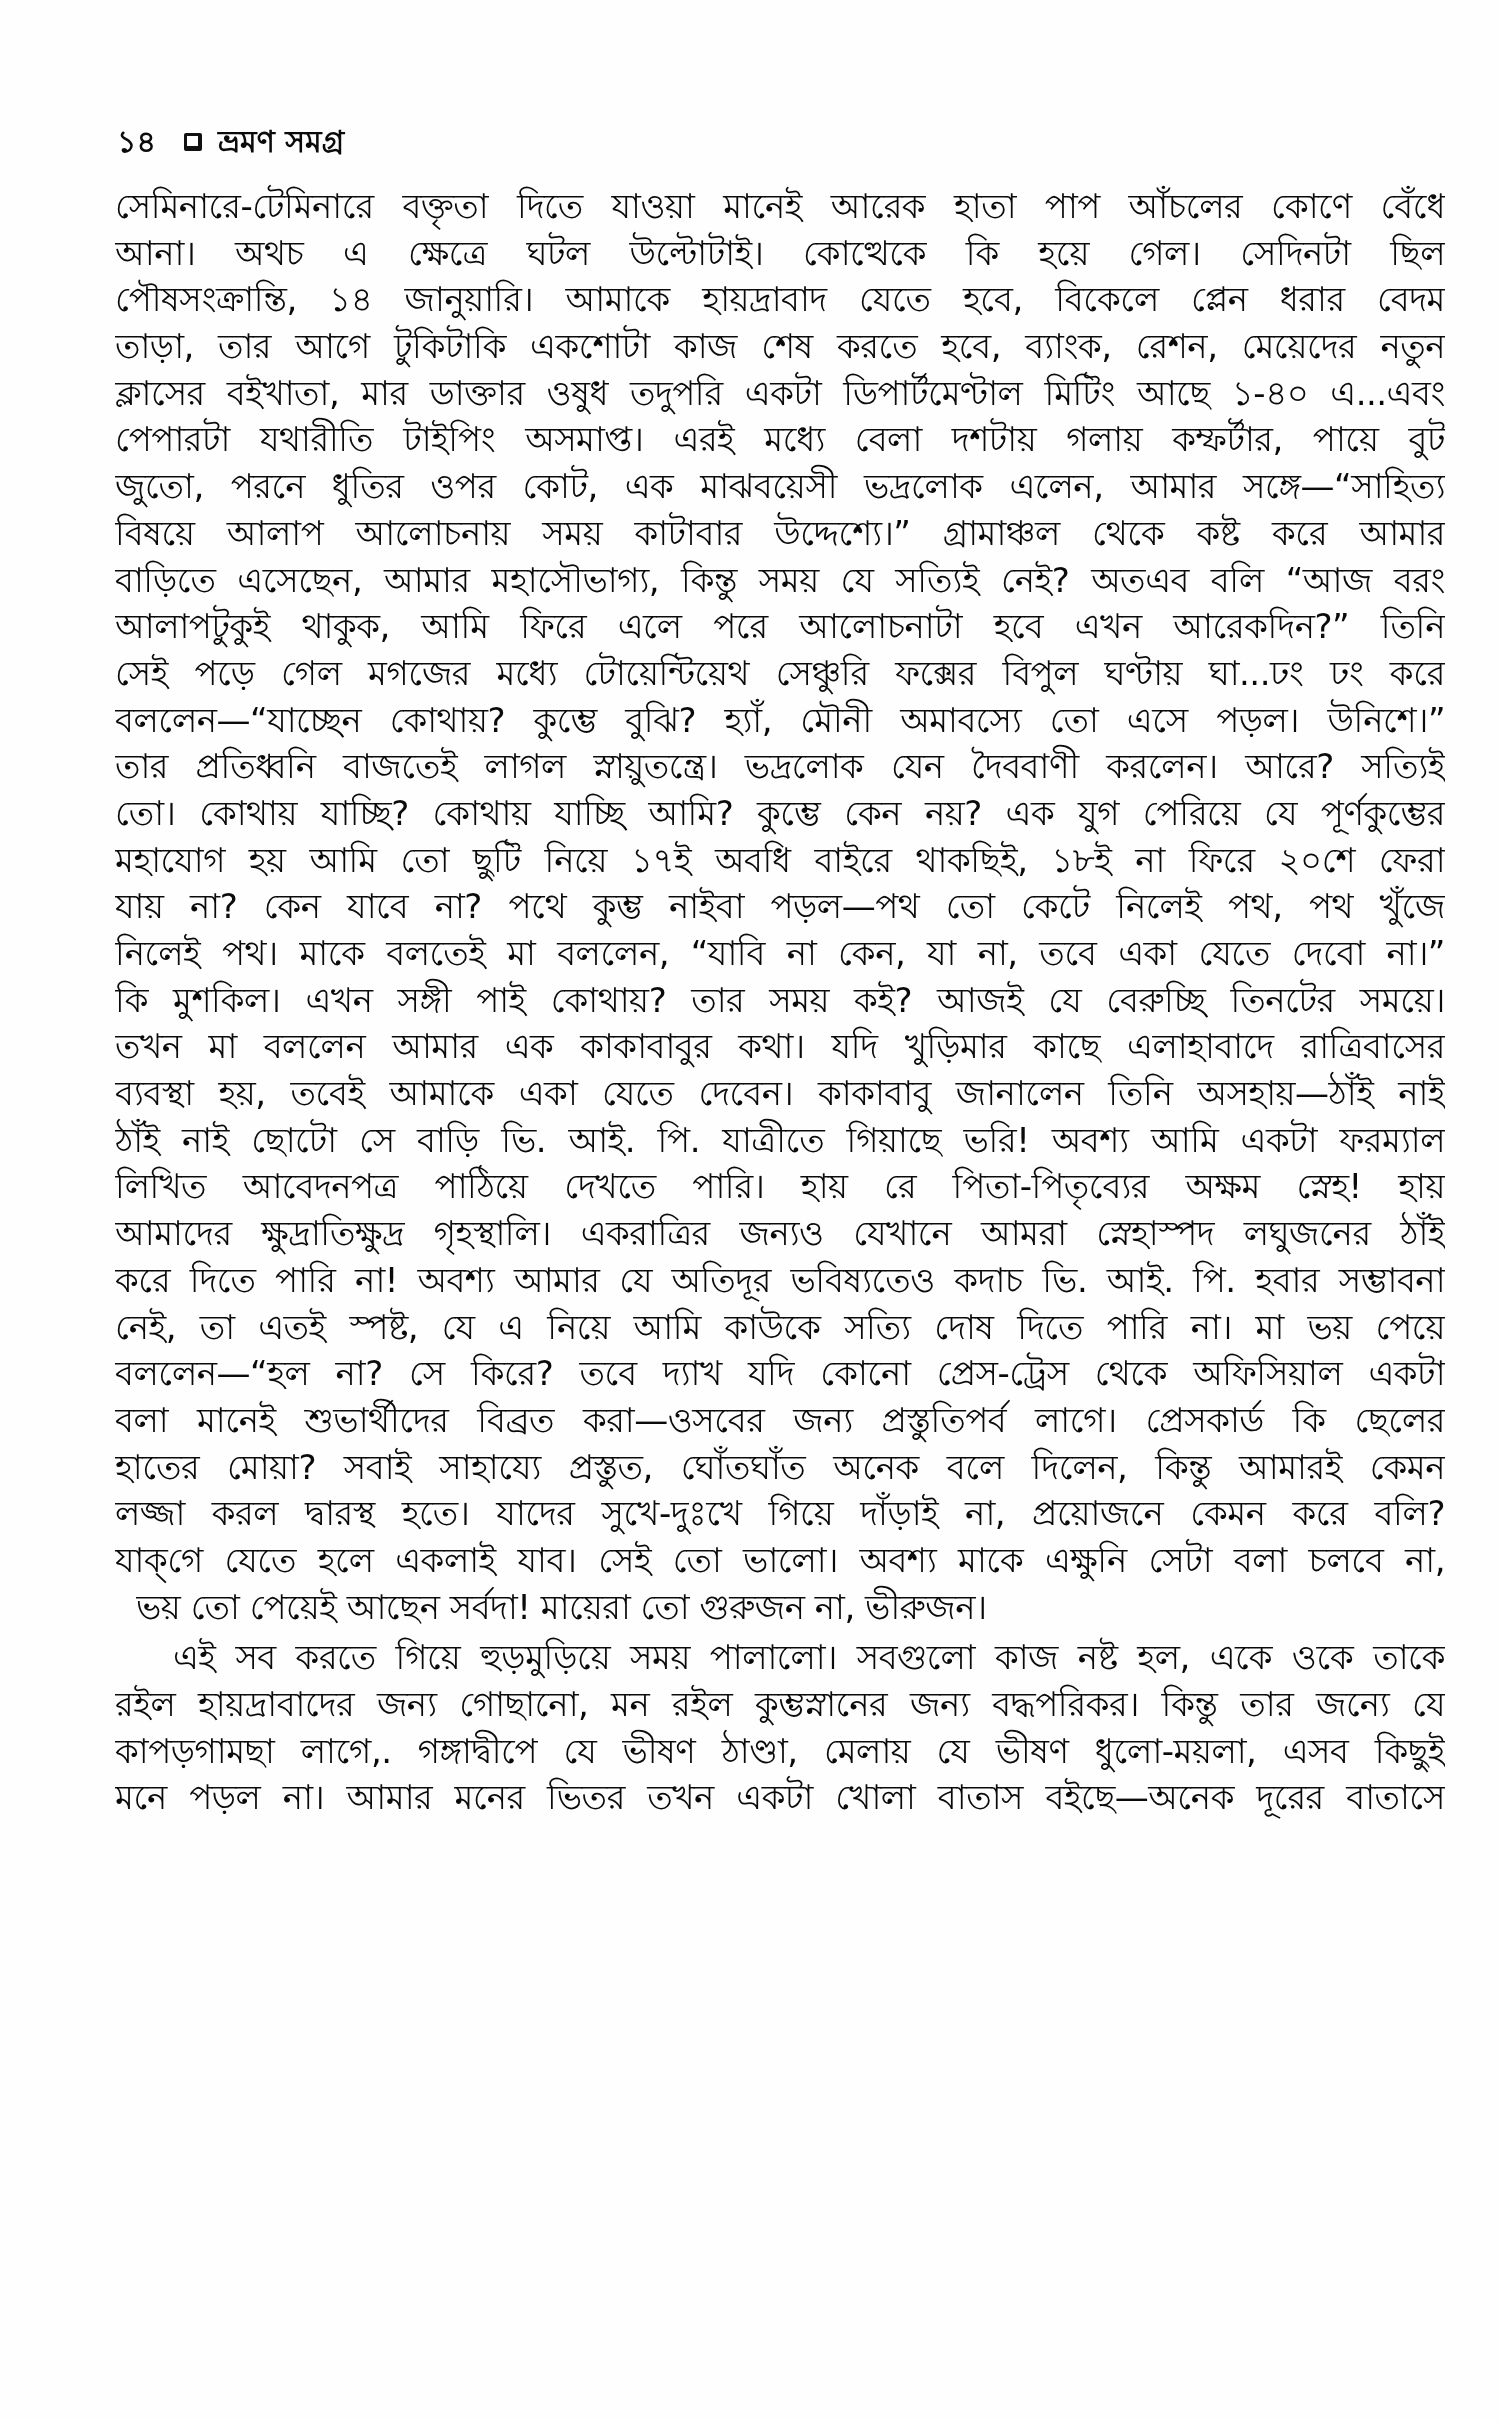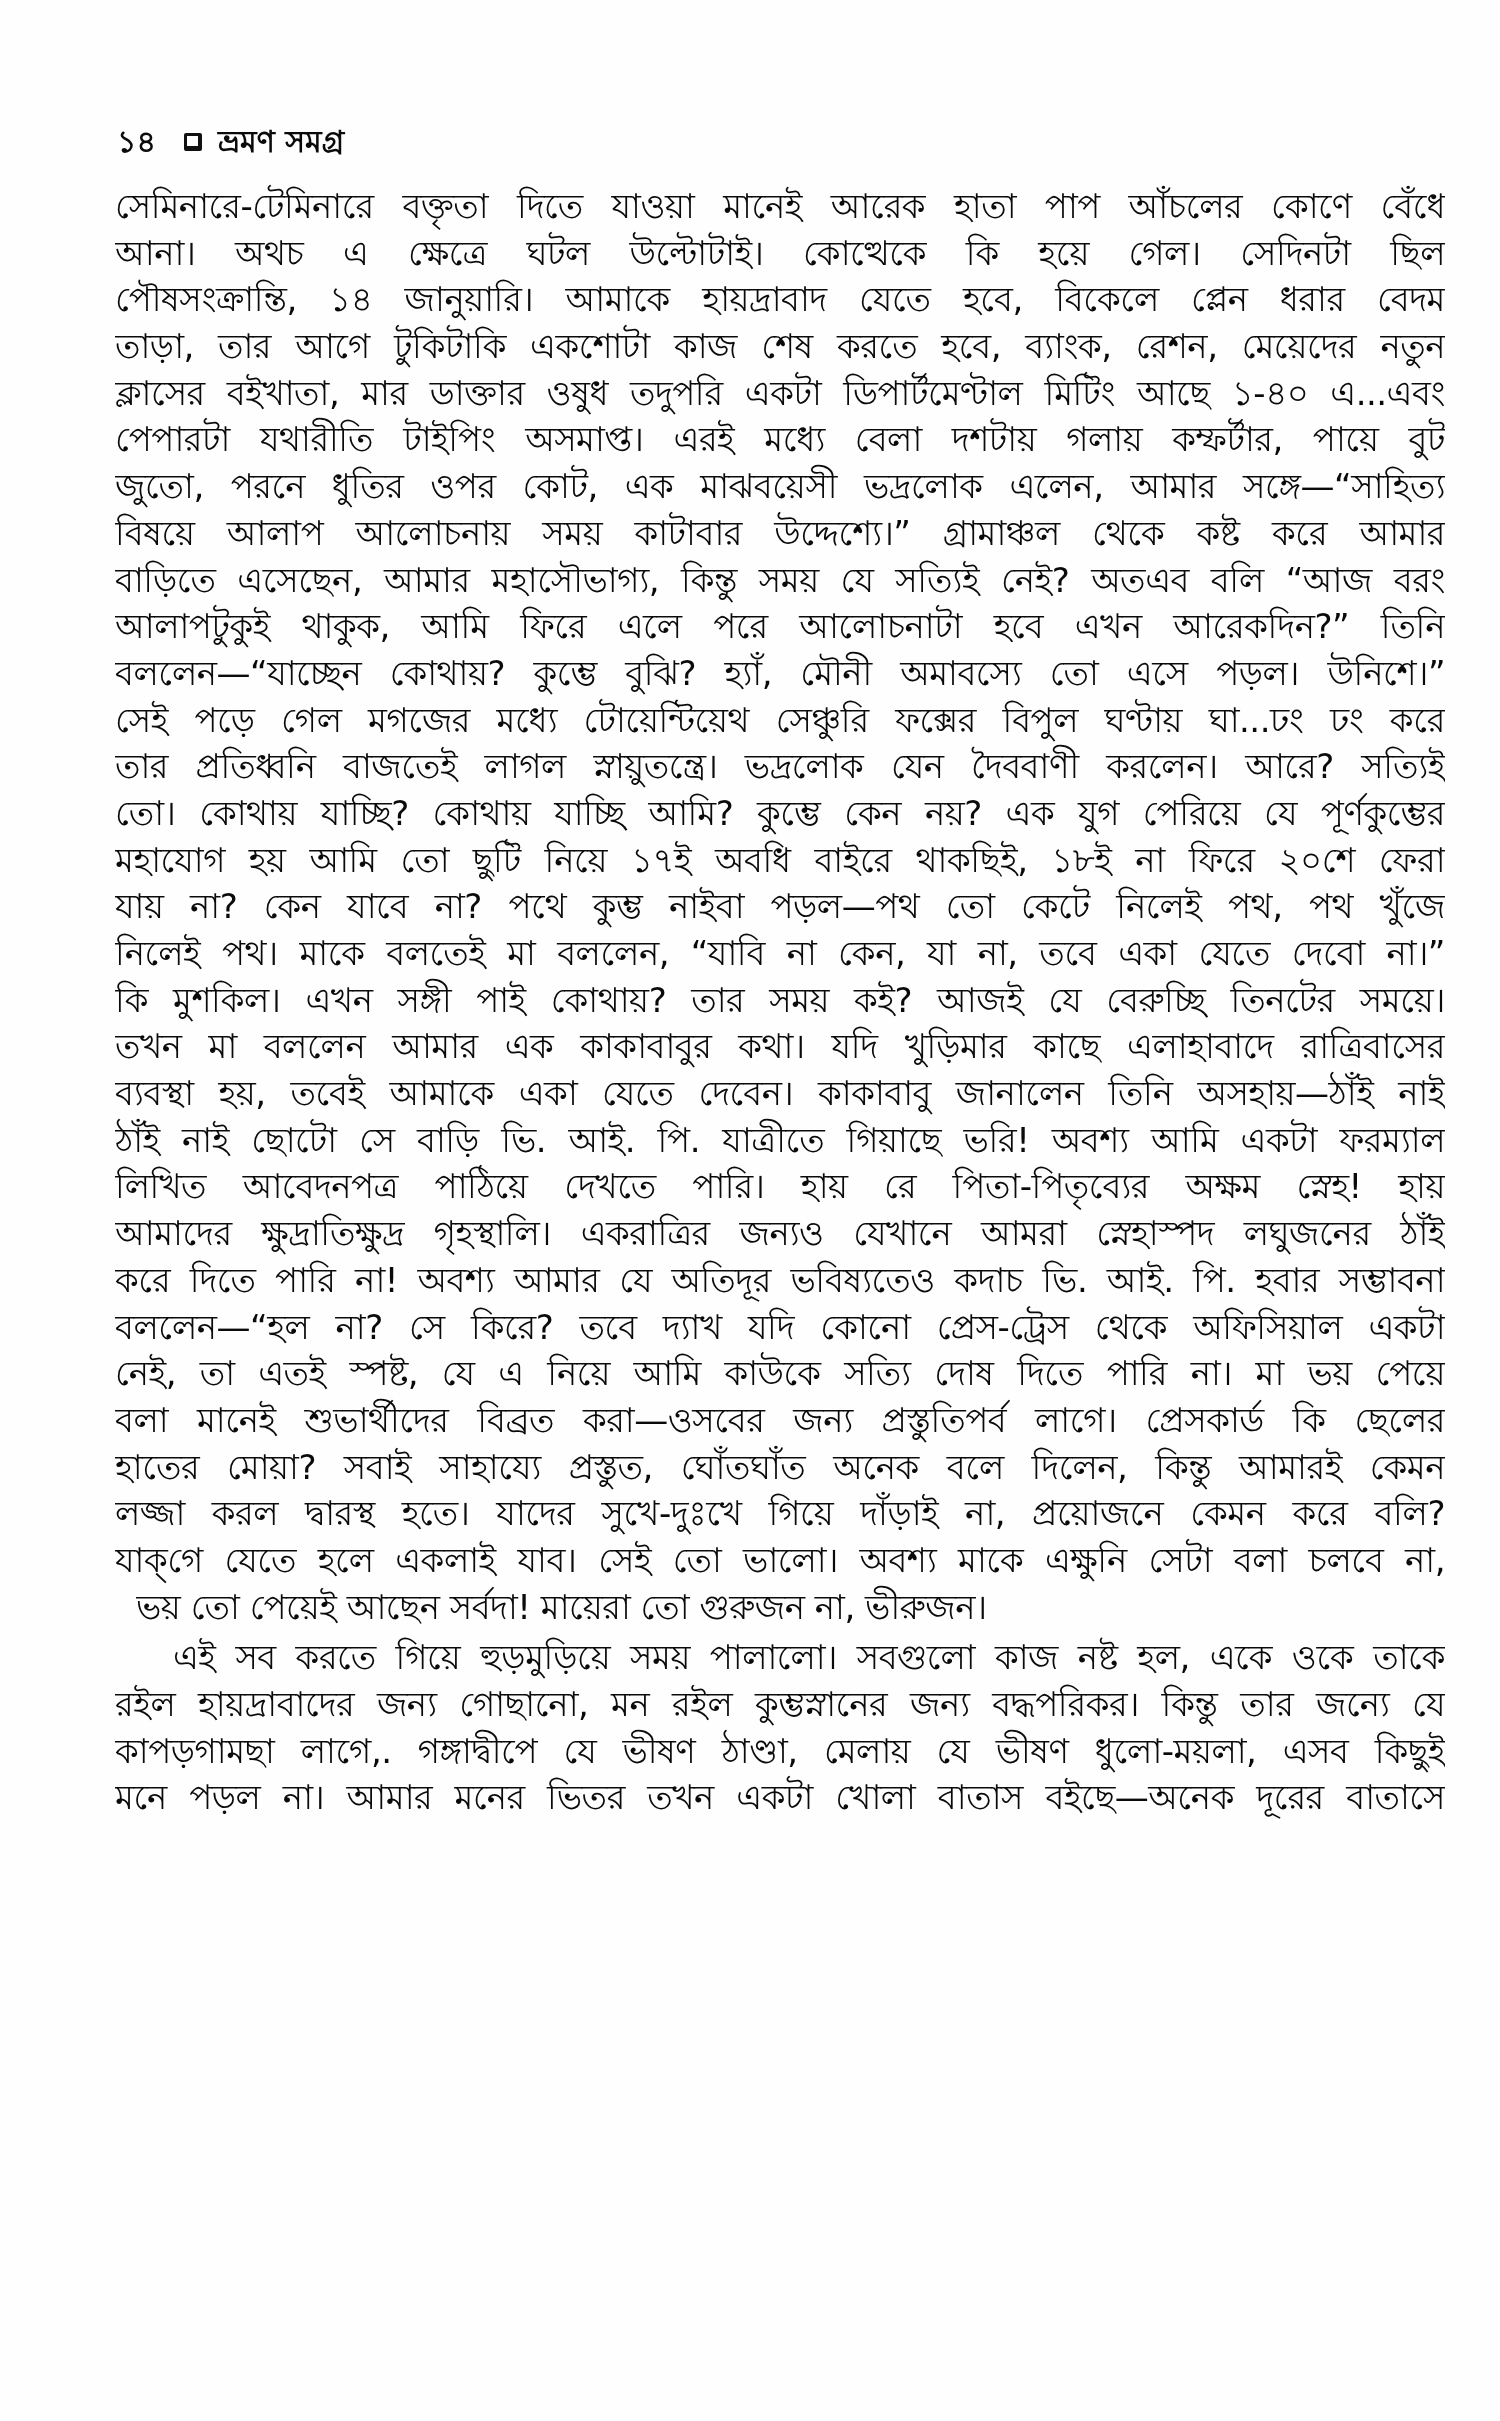--- a/index.html
+++ b/index.html
@@ -47,36 +47,36 @@
         <span class="line">সেমিনারে-টেমিনারে বক্তৃতা দিতে যাওয়া মানেই আরেক হাতা পাপ আঁচলের কোণে বেঁধে</span>
         <span class="line">আনা। অথচ এ ক্ষেত্রে ঘটল উল্টোটাই। কোত্থেকে কি হয়ে গেল। সেদিনটা ছিল</span>
         <span class="line">পৌষসংক্রান্তি, ১৪ জানুয়ারি। আমাকে হায়দ্রাবাদ যেতে হবে, বিকেলে প্লেন ধরার বেদম</span>
         <span class="line">তাড়া, তার আগে টুকিটাকি একশোটা কাজ শেষ করতে হবে, ব্যাংক, রেশন, মেয়েদের নতুন</span>
         <span class="line">ক্লাসের বইখাতা, মার ডাক্তার ওষুধ তদুপরি একটা ডিপার্টমেণ্টাল মিটিং আছে ১-৪০ এ...এবং</span>
         <span class="line">পেপারটা যথারীতি টাইপিং অসমাপ্ত। এরই মধ্যে বেলা দশটায় গলায় কম্ফর্টার, পায়ে বুট</span>
         <span class="line">জুতো, পরনে ধুতির ওপর কোট, এক মাঝবয়েসী ভদ্রলোক এলেন, আমার সঙ্গে—“সাহিত্য</span>
         <span class="line">বিষয়ে আলাপ আলোচনায় সময় কাটাবার উদ্দেশ্যে।” গ্রামাঞ্চল থেকে কষ্ট করে আমার</span>
         <span class="line">বাড়িতে এসেছেন, আমার মহাসৌভাগ্য, কিন্তু সময় যে সত্যিই নেই? অতএব বলি “আজ বরং</span>
         <span class="line">আলাপটুকুই থাকুক, আমি ফিরে এলে পরে আলোচনাটা হবে এখন আরেকদিন?” তিনি</span>
+        <span class="line">সেই পড়ে গেল মগজের মধ্যে টোয়েন্টিয়েথ সেঞ্চুরি ফক্সের বিপুল ঘণ্টায় ঘা...ঢং ঢং করে</span>
         <span class="line">বললেন—“যাচ্ছেন কোথায়? কুম্ভে বুঝি? হ্যাঁ, মৌনী অমাবস্যে তো এসে পড়ল। উনিশে।”</span>
-        <span class="line">সেই পড়ে গেল মগজের মধ্যে টোয়েন্টিয়েথ সেঞ্চুরি ফক্সের বিপুল ঘণ্টায় ঘা...ঢং ঢং করে</span>
         <span class="line">তার প্রতিধ্বনি বাজতেই লাগল স্নায়ুতন্ত্রে। ভদ্রলোক যেন দৈববাণী করলেন। আরে? সত্যিই</span>
         <span class="line">তো। কোথায় যাচ্ছি? কোথায় যাচ্ছি আমি? কুম্ভে কেন নয়? এক যুগ পেরিয়ে যে পূর্ণকুম্ভের</span>
         <span class="line">মহাযোগ হয় আমি তো ছুটি নিয়ে ১৭ই অবধি বাইরে থাকছিই, ১৮ই না ফিরে ২০শে ফেরা</span>
         <span class="line">যায় না? কেন যাবে না? পথে কুম্ভ নাইবা পড়ল—পথ তো কেটে নিলেই পথ, পথ খুঁজে</span>
         <span class="line">নিলেই পথ। মাকে বলতেই মা বললেন, “যাবি না কেন, যা না, তবে একা যেতে দেবো না।”</span>
         <span class="line">কি মুশকিল। এখন সঙ্গী পাই কোথায়? তার সময় কই? আজই যে বেরুচ্ছি তিনটের সময়ে।</span>
         <span class="line">তখন মা বললেন আমার এক কাকাবাবুর কথা। যদি খুড়িমার কাছে এলাহাবাদে রাত্রিবাসের</span>
         <span class="line">ব্যবস্থা হয়, তবেই আমাকে একা যেতে দেবেন। কাকাবাবু জানালেন তিনি অসহায়—ঠাঁই নাই</span>
         <span class="line">ঠাঁই নাই ছোটো সে বাড়ি ভি. আই. পি. যাত্রীতে গিয়াছে ভরি! অবশ্য আমি একটা ফরম্যাল</span>
         <span class="line">লিখিত আবেদনপত্র পাঠিয়ে দেখতে পারি। হায় রে পিতা-পিতৃব্যের অক্ষম স্নেহ! হায়</span>
         <span class="line">আমাদের ক্ষুদ্রাতিক্ষুদ্র গৃহস্থালি। একরাত্রির জন্যও যেখানে আমরা স্নেহাস্পদ লঘুজনের ঠাঁই</span>
         <span class="line">করে দিতে পারি না! অবশ্য আমার যে অতিদূর ভবিষ্যতেও কদাচ ভি. আই. পি. হবার সম্ভাবনা</span>
+        <span class="line">নেই, তা এতই স্পষ্ট, যে এ নিয়ে আমি কাউকে সত্যি দোষ দিতে পারি না। মা ভয় পেয়ে</span>
         <span class="line">বললেন—“হল না? সে কিরে? তবে দ্যাখ যদি কোনো প্রেস-ট্রেস থেকে অফিসিয়াল একটা</span>
-        <span class="line">নেই, তা এতই স্পষ্ট, যে এ নিয়ে আমি কাউকে সত্যি দোষ দিতে পারি না। মা ভয় পেয়ে</span>
         <span class="line">বলা মানেই শুভার্থীদের বিব্রত করা—ওসবের জন্য প্রস্তুতিপর্ব লাগে। প্রেসকার্ড কি ছেলের</span>
         <span class="line">হাতের মোয়া? সবাই সাহায্যে প্রস্তুত, ঘোঁতঘাঁত অনেক বলে দিলেন, কিন্তু আমারই কেমন</span>
         <span class="line">লজ্জা করল দ্বারস্থ হতে। যাদের সুখে-দুঃখে গিয়ে দাঁড়াই না, প্রয়োজনে কেমন করে বলি?</span>
         <span class="line">যাক্‌গে যেতে হলে একলাই যাব। সেই তো ভালো। অবশ্য মাকে এক্ষুনি সেটা বলা চলবে না,</span>
         <span class="line last">ভয় তো পেয়েই আছেন সর্বদা! মায়েরা তো গুরুজন না, ভীরুজন।</span>
       </div>
       <div class="para-gap"></div>
       <div>
         <span class="line indent">এই সব করতে গিয়ে হুড়মুড়িয়ে সময় পালালো। সবগুলো কাজ নষ্ট হল, একে ওকে তাকে</span>
         <span class="line">রইল হায়দ্রাবাদের জন্য গোছানো, মন রইল কুম্ভস্নানের জন্য বদ্ধপরিকর। কিন্তু তার জন্যে যে</span>

